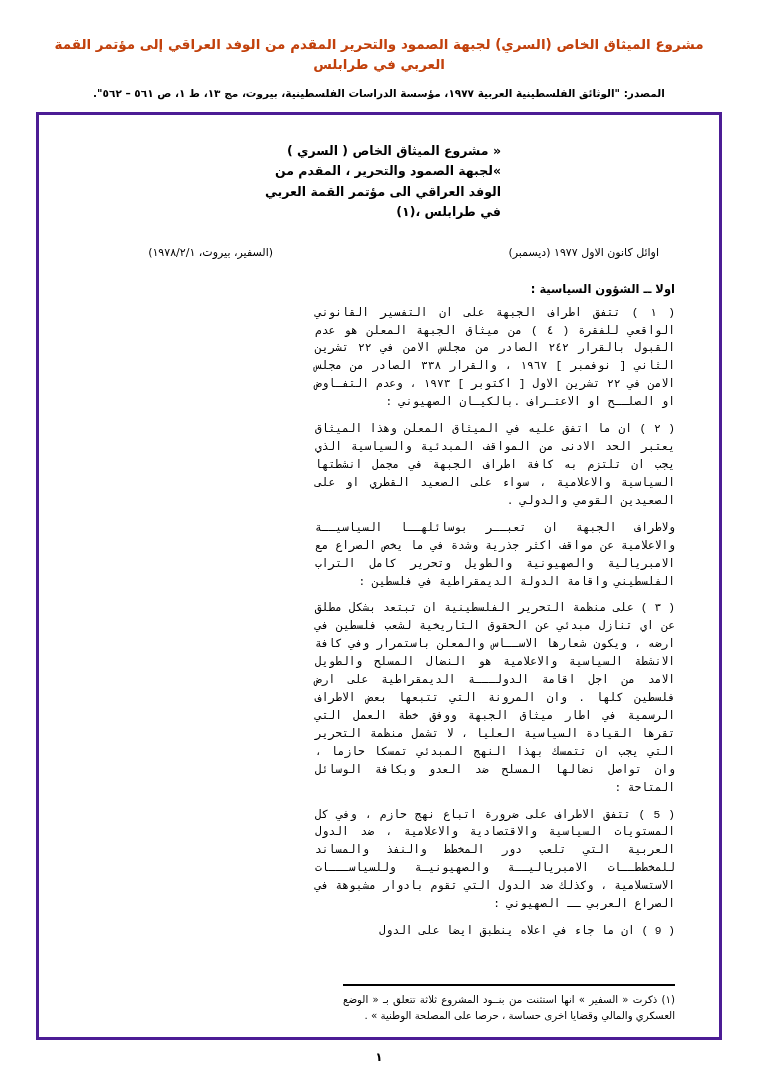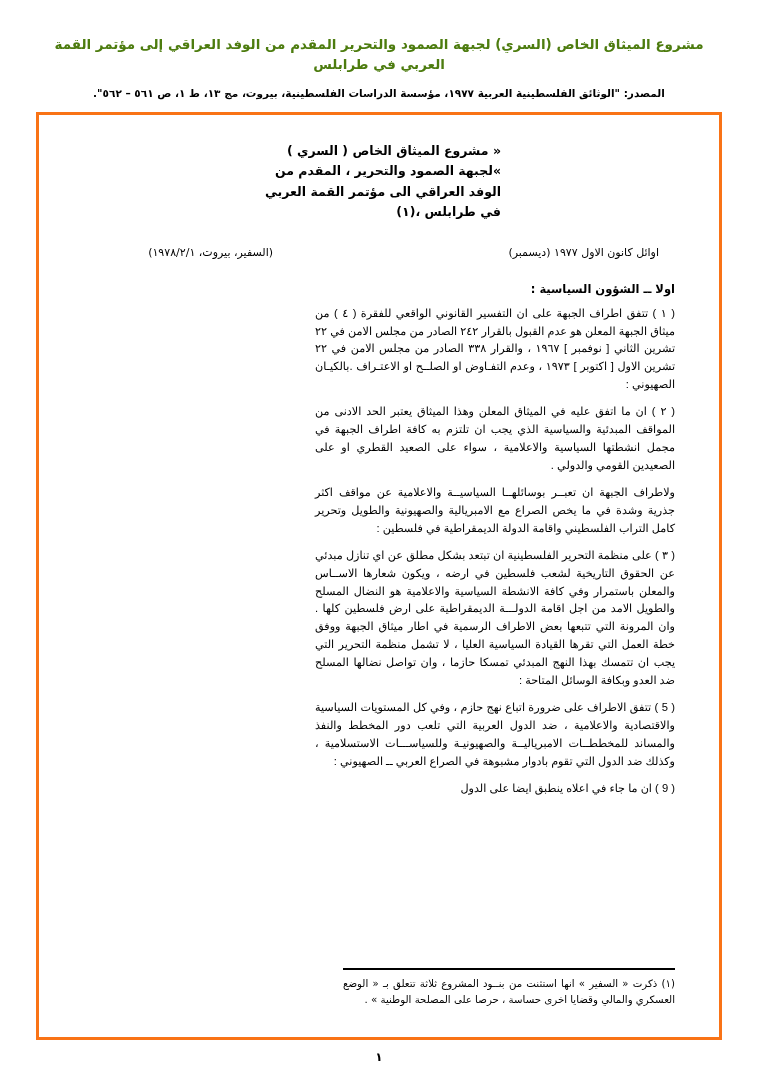--- a/index.html
+++ b/index.html
@@ -27,41 +27,41 @@
   .header {
     padding: 34px 40px 0 40px;
     text-align: center;
   }
   .header-title {
     font-family: "DejaVu Sans", "Liberation Sans", sans-serif;
     font-weight: bold;
     font-size: 13.5px;
     line-height: 1.5;
     letter-spacing: 0;
-    color: #4d7c0f;
+    color: #c2410c;
     direction: rtl;
   }
   .header-source {
     margin-top: 11px;
     font-family: "DejaVu Sans", "Liberation Sans", sans-serif;
     font-weight: bold;
     font-size: 10.5px;
     line-height: 1.5;
     color: #000;
     direction: rtl;
   }
 
   
   .frame {
     position: absolute;
     left: 36px;
     top: 112px;
     width: 686px;
     height: 928px;
-    border: 3px solid #f97316;
+    border: 3px solid #4c1d95;
     box-sizing: border-box;
   }
 
   .frame-inner {
     position: absolute;
     left: 0; top: 0; right: 0; bottom: 0;
     padding: 26px 44px 18px 44px;
     box-sizing: border-box;
   }
 
@@ -107,34 +107,34 @@
     direction: rtl;
   }
   .section-head {
     font-family: "DejaVu Sans", "Liberation Sans", sans-serif;
     font-weight: bold;
     font-size: 11.5px;
     text-align: right;
     margin-bottom: 9px;
   }
   .para {
-    font-family: Liberation Sans, sans-serif;
+    font-family: Liberation Mono, monospace;
     font-size: 11.2px;
     line-height: 1.60;
     text-align: justify;
     text-align-last: right;
     margin: 0 0 9px 0;
     direction: rtl;
   }
 
   
   .footnote-wrap {
     position: absolute;
     right: 44px;
-    bottom: 28px;
+    bottom: 12px;
     width: 332px;
     direction: rtl;
   }
   .footnote-rule {
     width: 332px;
     height: 1.5px;
     background: #000;
     margin: 0 0 6px 0;
   }
   .footnote {

